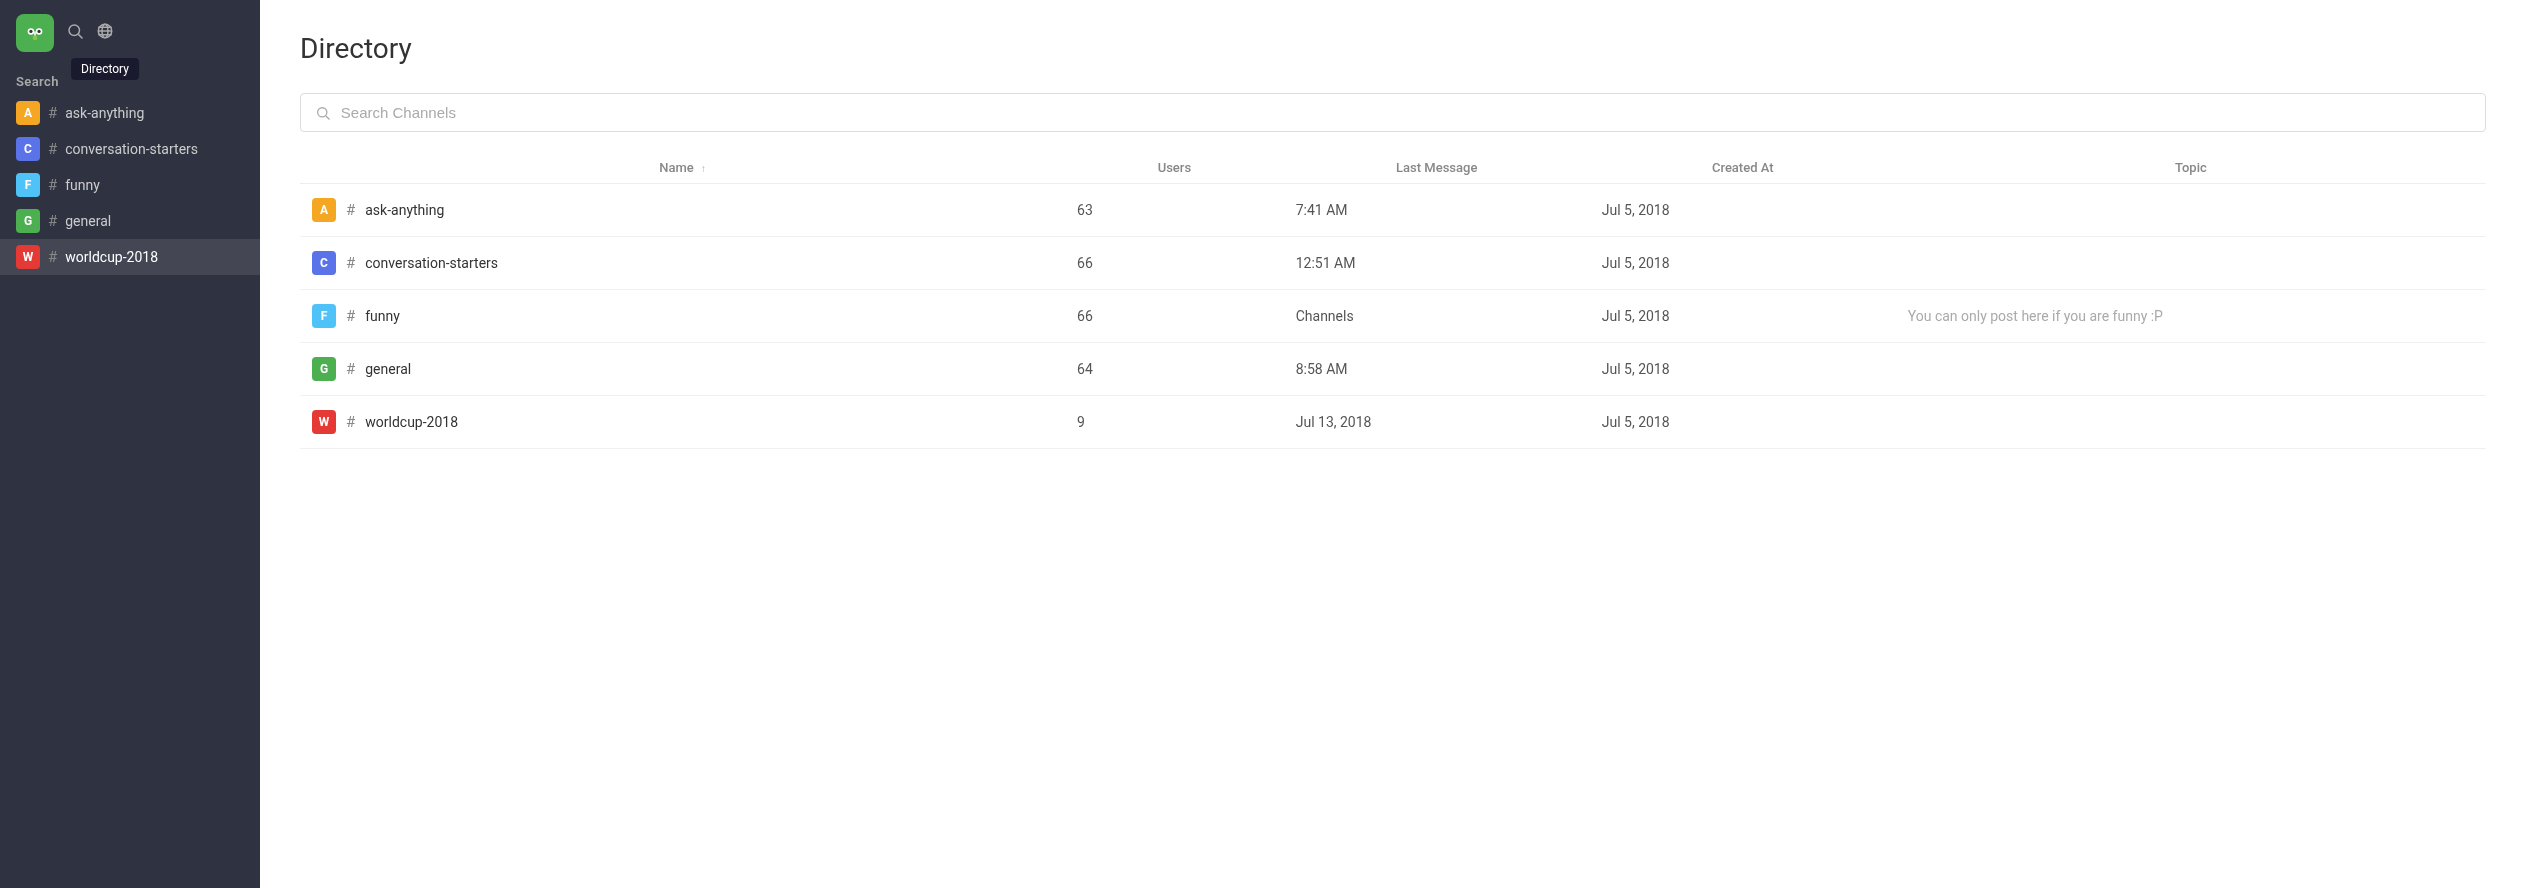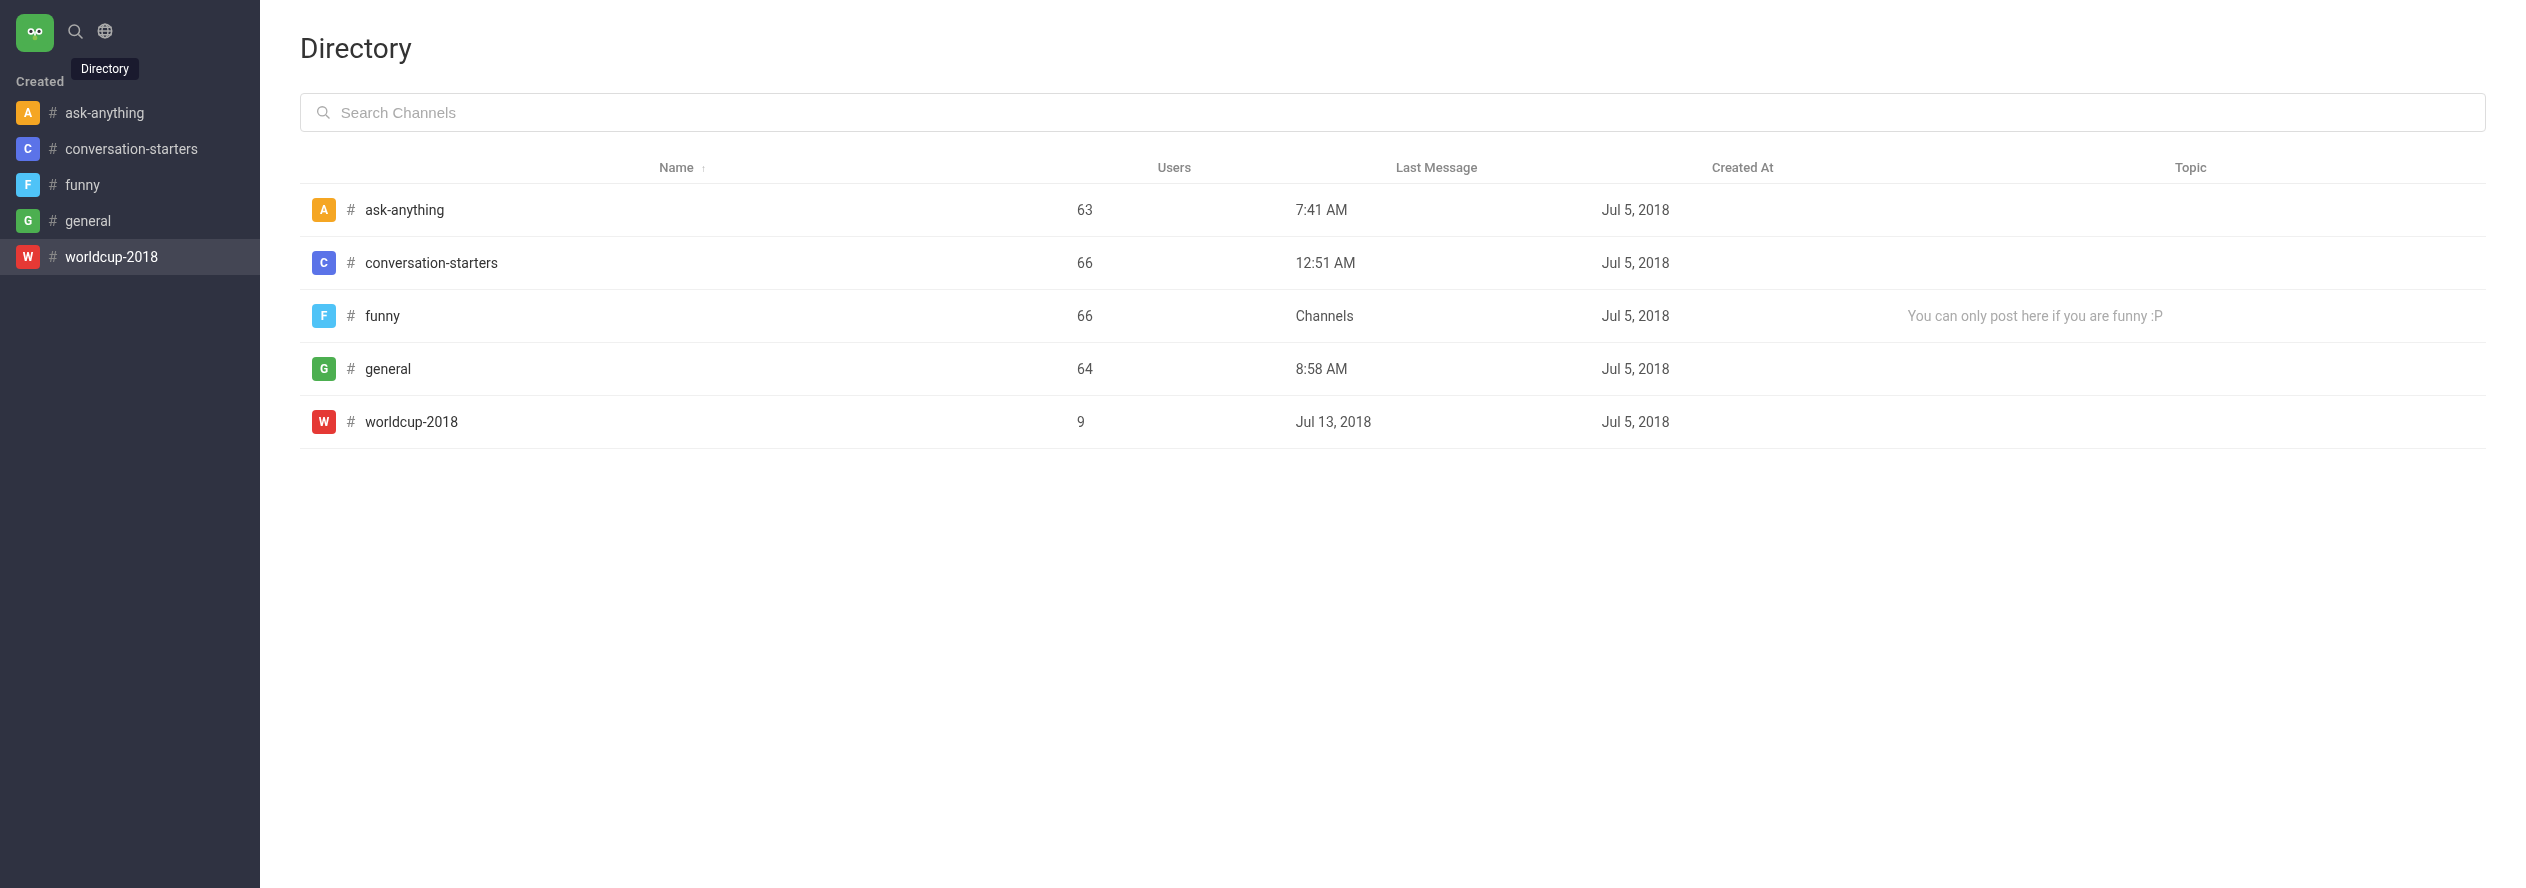--- a/index.html
+++ b/index.html
@@ -133,20 +133,21 @@
     }
     .tab.active {
       color: #1d74f5;
       border-bottom: 3px solid #1d74f5;
       font-weight: 500;
     }
 
     
     .search-box {
       display: flex;
+      align-items: center;
       border: 1px solid #ddd;
       border-radius: 4px;
       padding: 10px 14px;
       margin-bottom: 20px;
       gap: 10px;
     }
     .search-box input {
       border: none;
       outline: none;
       font-size: 15px;
@@ -225,21 +226,21 @@
           <ellipse cx="12" cy="12" rx="4" ry="9"></ellipse>
           <line x1="3" y1="12" x2="21" y2="12"></line>
           <line x1="3" y1="7" x2="21" y2="7"></line>
           <line x1="3" y1="17" x2="21" y2="17"></line>
         </svg>
       </div>
       <div class="tooltip">Directory</div>
     </div>
   </div>
 
-  <div class="sidebar-section-title">Created</div>
+  <div class="sidebar-section-title">Search</div>
 
   <ul class="channel-list">
     <li class="channel-item">
       <div class="channel-avatar" style="background:#f5a623;">A</div>
       <span class="channel-hash">#</span>
       <span>ask-anything</span>
     </li>
     <li class="channel-item">
       <div class="channel-avatar" style="background:#5b73e8;">C</div>
       <span class="channel-hash">#</span>

